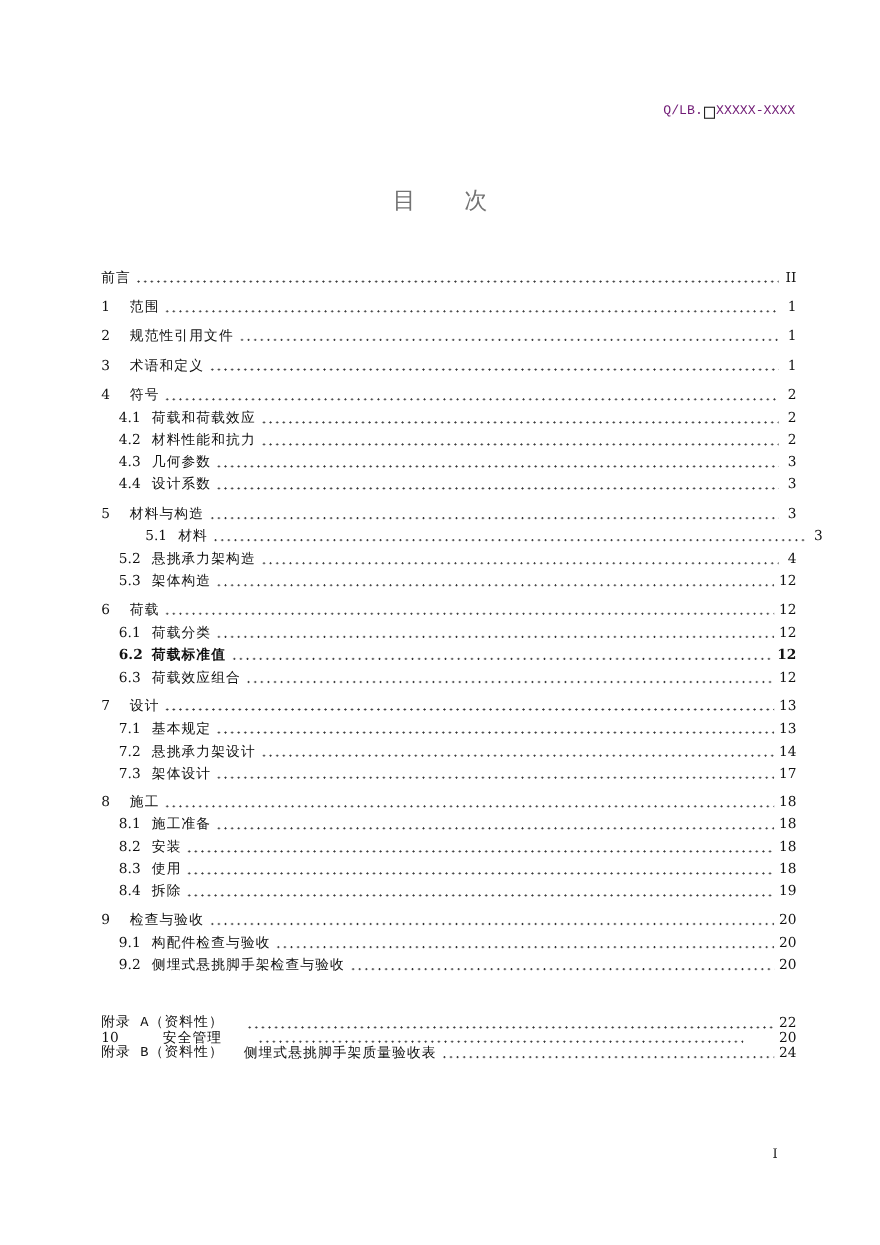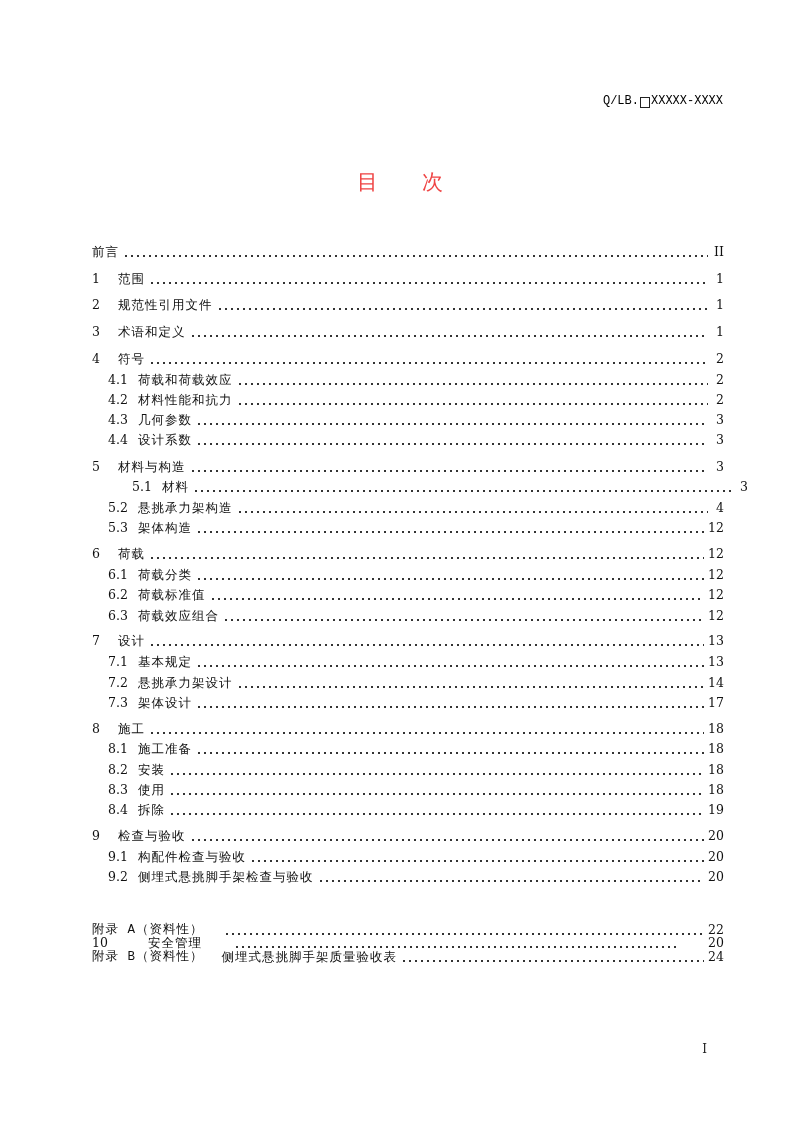--- a/index.html
+++ b/index.html
@@ -15,42 +15,42 @@
       font-family: "DejaVu Serif", "Liberation Serif", serif;
       color: #111111;
     }
     .doc-code {
       position: absolute;
       right: 77px;
       top: 94px;
       font-family: "Liberation Mono", "DejaVu Sans Mono", monospace;
       font-size: 12px;
       letter-spacing: 0px;
-      color: #000000;
+      color: #701a75;
       display: flex;
       align-items: flex-end;
     }
     .doc-code .box {
       display: inline-block;
       width: 10px;
       height: 11px;
       border: 1px solid #222;
       margin: 0 1px 0 1px;
       box-sizing: border-box;
     }
     .toc-title {
       position: absolute;
       left: 0;
       width: 800px;
       top: 168px;
       text-align: center;
       font-family: "DejaVu Sans", "Liberation Sans", sans-serif;
       font-size: 21px;
       letter-spacing: 0;
-      color: #ef4444;
+      color: #737373;
     }
     .toc-title span { display: inline-block; }
     .toc-title .gap { width: 44px; }
     .toc {
       position: absolute;
       left: 92px;
       width: 632px;
       top: 0;
     }
     .toc-row {
@@ -214,21 +214,21 @@
       <span class="label">荷载</span>
       <span class="leader"></span>
       <span class="page">12</span>
     </div>
     <div class="toc-row sub" style="top: 566px;">
       <span class="num">6.1</span>
       <span class="label">荷载分类</span>
       <span class="leader"></span>
       <span class="page">12</span>
     </div>
-    <div class="toc-row sub" style="top: 586px;">
+    <div class="toc-row sub" style="top: 586px; font-weight: bold;">
       <span class="num">6.2</span>
       <span class="label">荷载标准值</span>
       <span class="leader"></span>
       <span class="page">12</span>
     </div>
     <div class="toc-row sub" style="top: 607px;">
       <span class="num">6.3</span>
       <span class="label">荷载效应组合</span>
       <span class="leader"></span>
       <span class="page">12</span>

